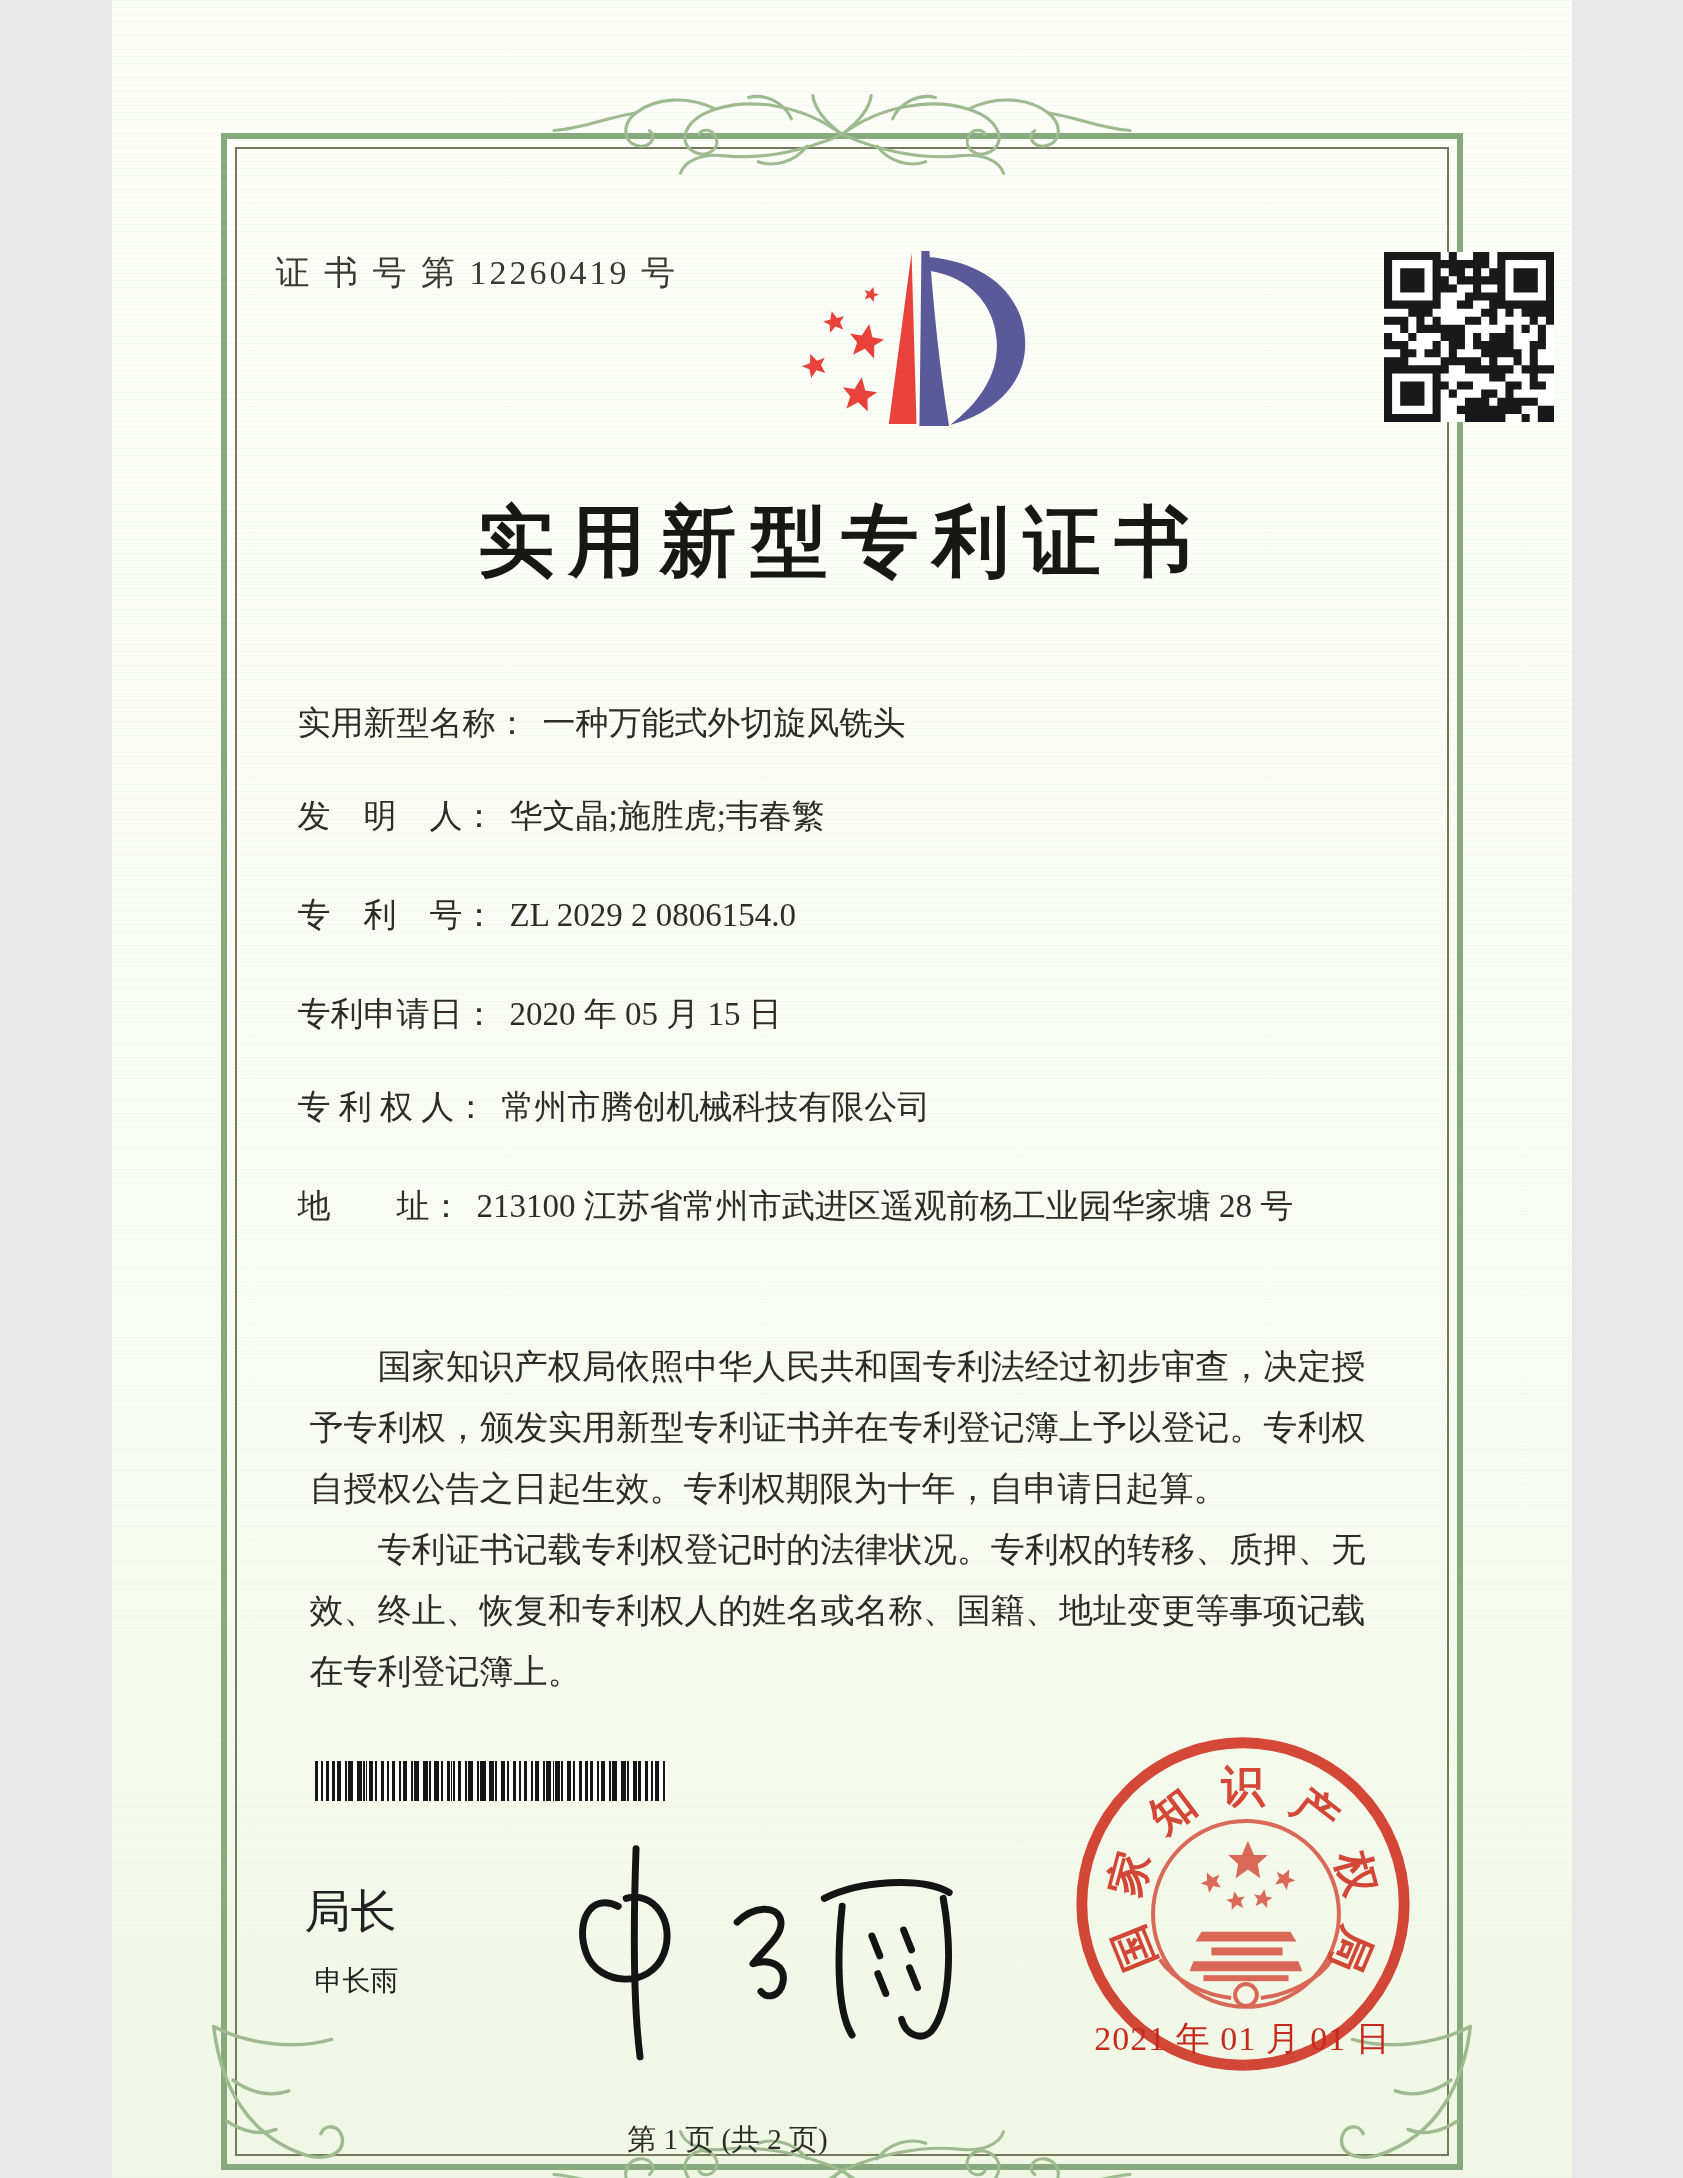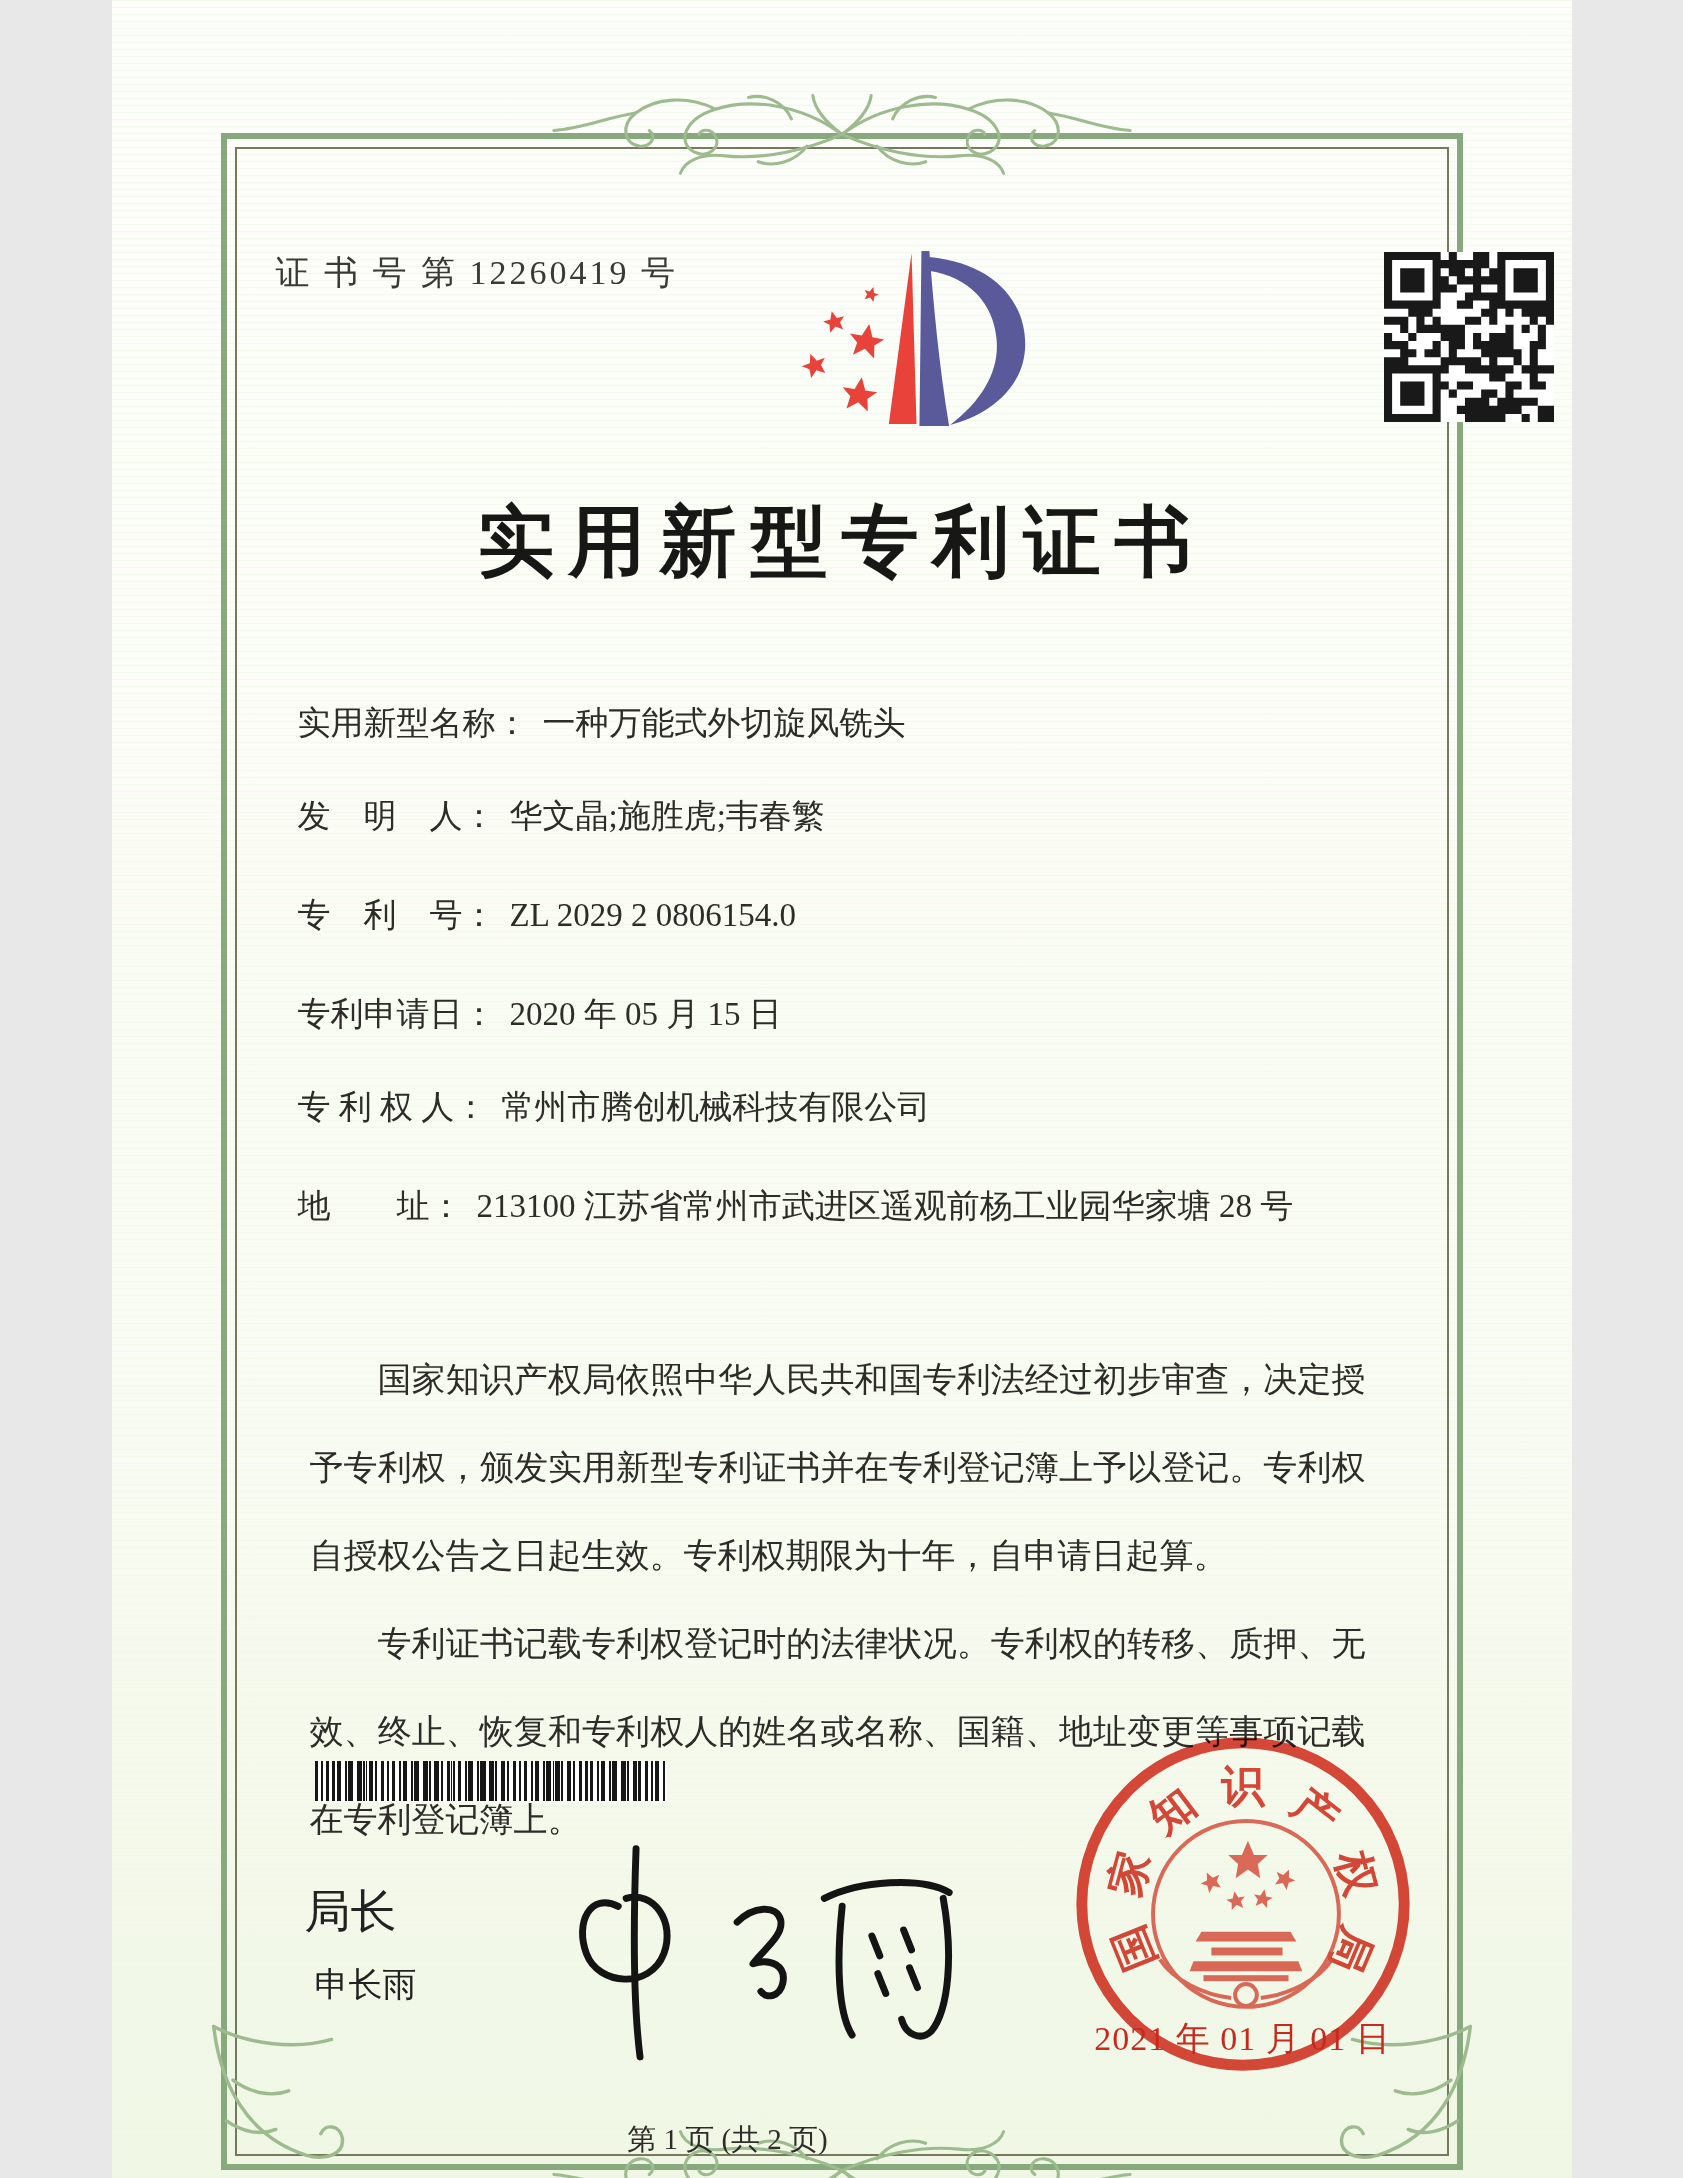--- a/index.html
+++ b/index.html
@@ -21,29 +21,29 @@
   .corner-br{right:91px;top:2018px;width:150px;height:150px;transform:scaleX(-1);}
   .cert-no{position:absolute;left:164px;top:250px;font-size:34px;letter-spacing:3px;color:#3a3a35;}
   .logo{position:absolute;left:678px;top:241px;width:252px;height:200px;}
   .qr{position:absolute;left:1270px;top:252px;width:174px;height:170px;}
   .title{position:absolute;left:0;right:0;top:491px;text-align:center;
          font-size:77px;font-weight:bold;letter-spacing:14px;color:#171715;}
   .frow{position:absolute;left:186px;right:149px;font-size:33px;white-space:nowrap;}
   .frow .lbl{display:inline-block;}
   .frow .val{display:inline-block;margin-left:14px;}
   .pair2{position:absolute;left:661px;top:0;white-space:nowrap;}
-  .body-text{position:absolute;left:198px;right:206px;top:1336px;font-size:34px;line-height:88px;text-align:justify;}
+  .body-text{position:absolute;left:198px;right:206px;top:1336px;font-size:34px;line-height:61px;text-align:justify;}
   .body-text p{margin:0;text-indent:2em;}
   .barcode{position:absolute;left:203px;top:1761px;width:352px;height:40px;background-color:#ffffff;
     background-image:
       repeating-linear-gradient(90deg,#161616 0 2px,rgba(0,0,0,0) 2px 6px),
       repeating-linear-gradient(90deg,#161616 0 3px,rgba(0,0,0,0) 3px 11px),
       repeating-linear-gradient(90deg,#161616 0 1px,rgba(0,0,0,0) 1px 17px);}
   .signer-title{position:absolute;left:193px;top:1881px;font-family:Liberation Mono, monospace;font-size:46px;color:#222;}
-  .signer-name{position:absolute;left:203px;top:1962px;font-family:"Liberation Sans","DejaVu Sans",sans-serif;font-size:34px;color:#222;}
+  .signer-name{position:absolute;left:203px;top:1962px;font-family:"Liberation Sans","DejaVu Sans",sans-serif;font-size:28px;color:#222;}
   .signature{position:absolute;left:421px;top:1815px;width:436px;height:248px;}
   .seal{position:absolute;left:953px;top:1726px;width:356px;height:356px;mix-blend-mode:multiply;}
   .seal-date{position:absolute;left:953px;top:2016px;width:356px;text-align:center;
              font-size:34px;color:#c8291d;letter-spacing:1px;}
   .footer{position:absolute;left:0;right:228px;top:2120px;text-align:center;font-size:29px;color:#2e2c29;}
 </style>
 </head>
 <body>
 
 <div class="page">

